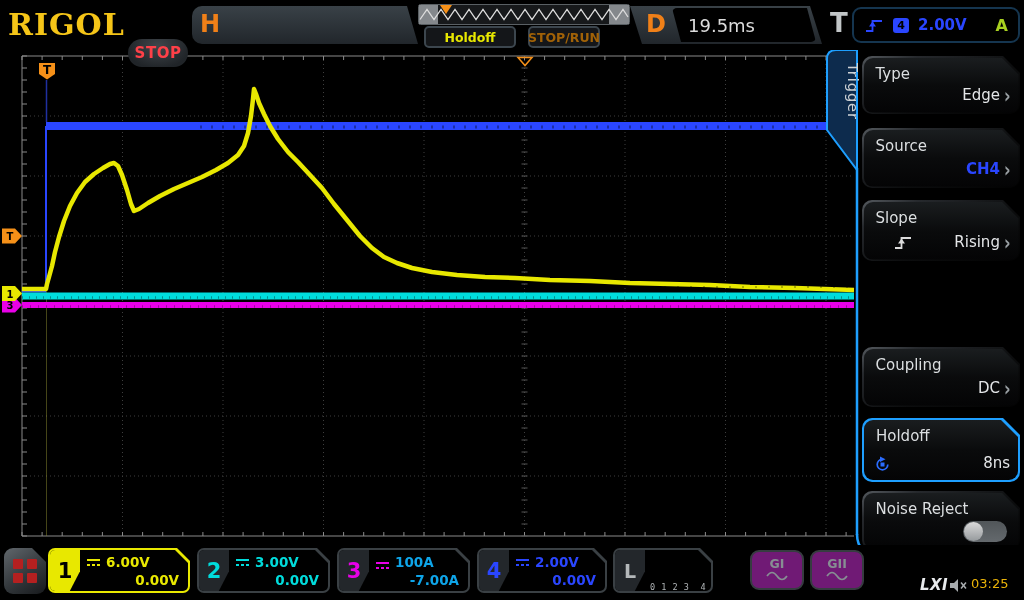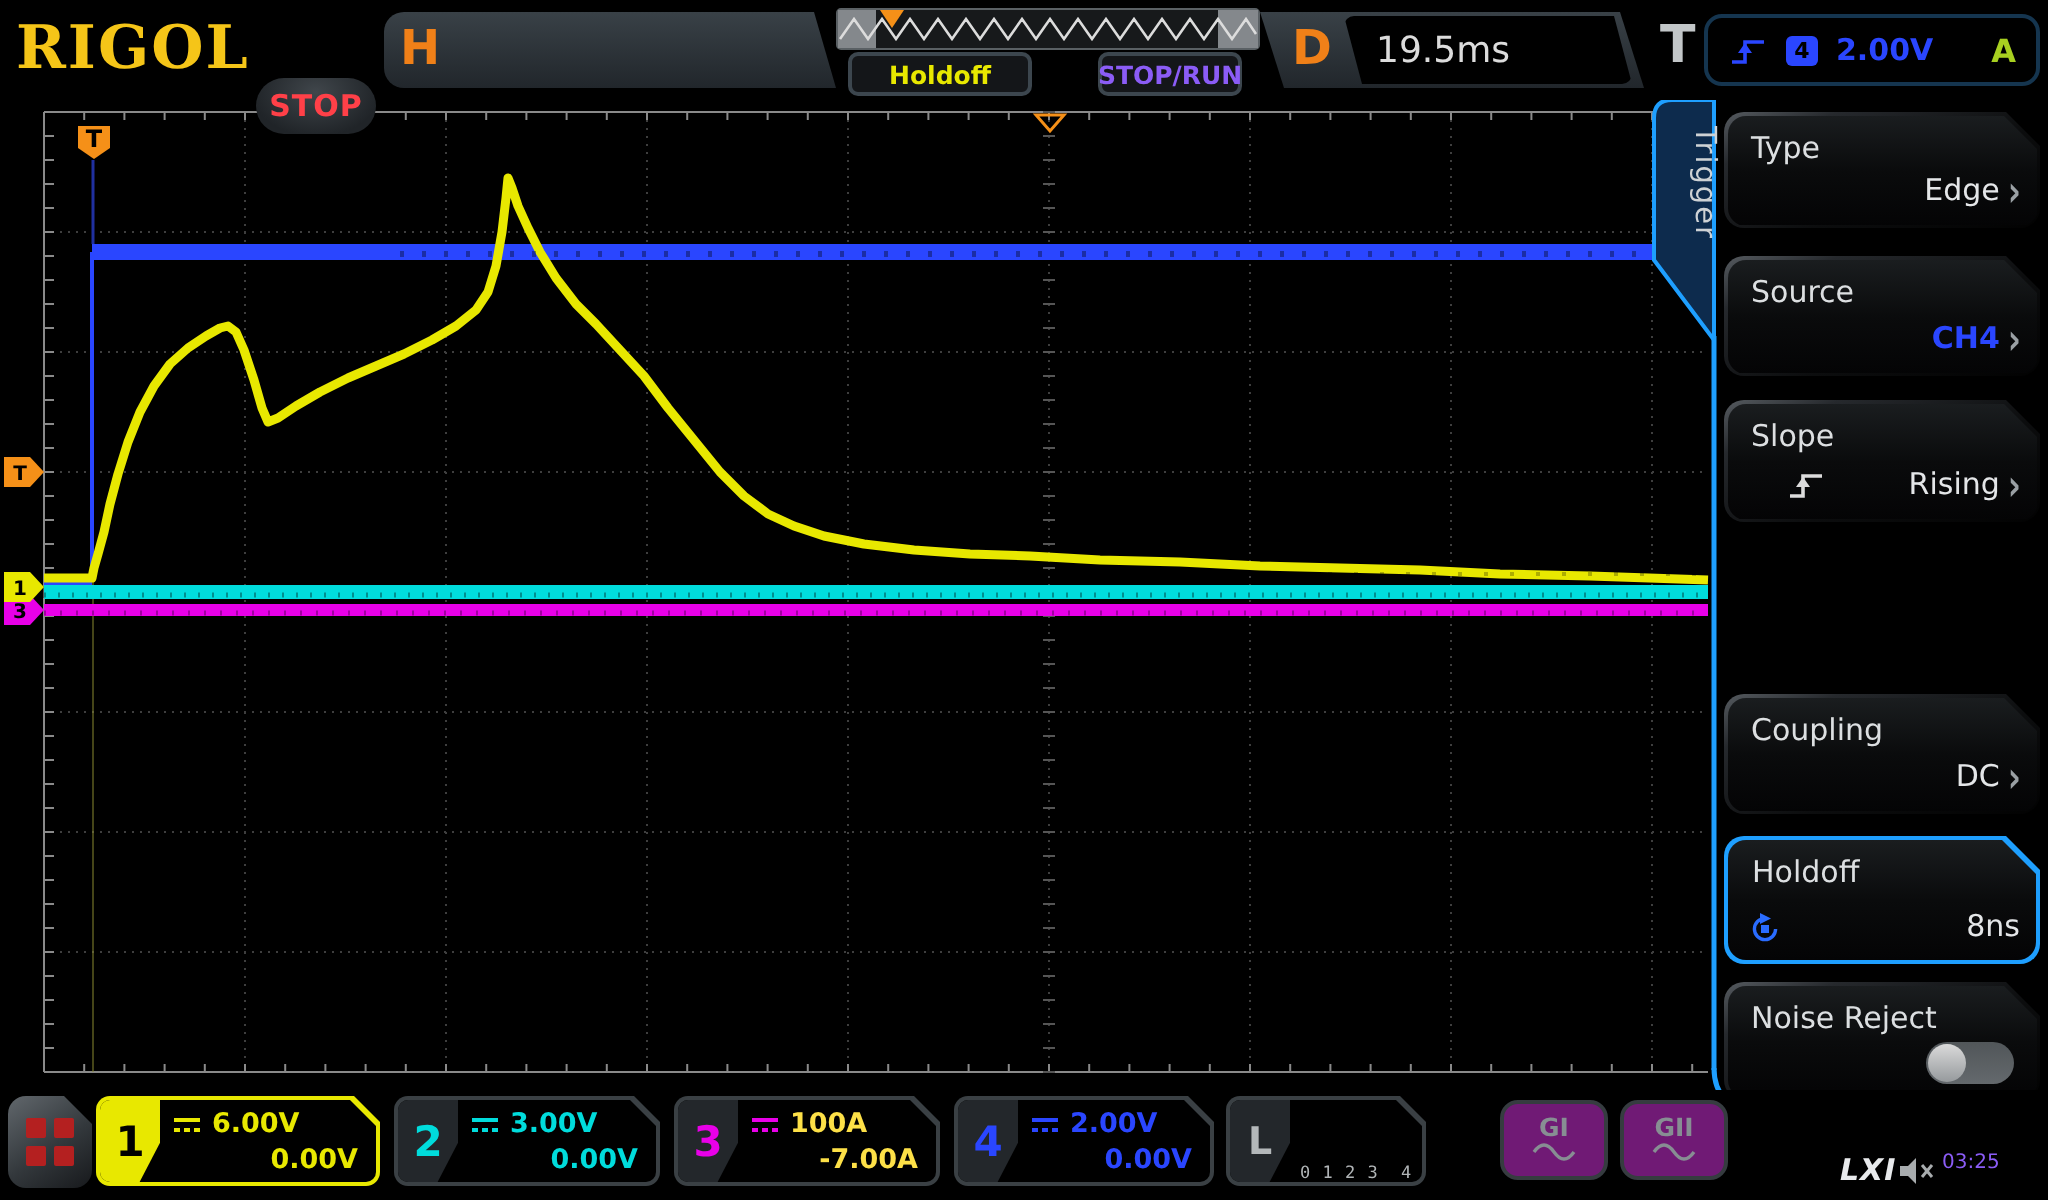--- a/index.html
+++ b/index.html
@@ -21,21 +21,21 @@
   .hd-inset{position:absolute;top:2px;height:34px;background:#000;border-radius:5px;
     clip-path:polygon(0 0,calc(100% - 9px) 0,100% 100%,9px 100%);display:flex;align-items:center;}
   #h-inset{left:36px;width:186px;}
   #d-inset{left:42px;width:144px;}
   .hd-value{margin-left:16px;font-size:18px;color:#dcdcdc;}
   #h-rates{position:absolute;right:16px;top:3px;text-align:right;color:#8f9496;font-size:11.5px;line-height:1.25;}
   #overview-bar{position:absolute;left:418px;top:4px;}
   .top-btn{position:absolute;top:26px;height:22px;background:#141619;border:2px solid #3c464e;border-radius:5px;
     display:flex;align-items:center;justify-content:center;font-weight:bold;font-size:12.5px;box-sizing:border-box;}
   #measure-btn{left:424px;width:92px;color:#e8e800;}
-  #stoprun-btn{left:528px;width:72px;color:#8b5cf6;margin-left:21px;}
+  #stoprun-btn{left:528px;width:72px;color:#a16207;}
   #t-letter{position:absolute;left:830px;top:8px;font-size:26px;font-weight:bold;color:#c2c6c8;}
   #t-box{position:absolute;left:852px;top:7px;width:168px;height:36px;box-sizing:border-box;background:#000;
     border:2px solid #15354f;border-radius:9px;display:flex;align-items:center;gap:9px;padding:0 10px;}
   #t-src-badge{width:16px;height:15px;background:#2a46ff;border-radius:3px;color:#000;font-weight:bold;
     font-size:11px;display:flex;align-items:center;justify-content:center;}
   #t-level{color:#2a46ff;font-weight:bold;font-size:15px;}
   #t-mode{margin-left:auto;color:#a8d020;font-weight:bold;font-size:16px;}
 
   
   .menu-item{position:absolute;left:862px;width:158px;border-radius:10px;padding:1.5px;box-sizing:border-box;
@@ -70,34 +70,34 @@
     font-weight:bold;font-size:21px;clip-path:polygon(0 0,100% 0,100% 52%,66% 100%,0 100%);}
   .ch-content{flex:1;position:relative;padding:4px 8px 3px 6px;}
   .ch-scale{display:flex;align-items:center;gap:5px;font-weight:bold;font-size:13.5px;}
   .ch-offset{position:absolute;right:9px;bottom:3px;font-size:13.5px;font-weight:bold;}
   #ch1-box{left:48px;width:142px;background:#e8e800;}
   #ch1-box .ch-tab{background:#e8e800;color:#000;}
   #ch1-box .ch-scale,#ch1-box .ch-offset{color:#e8e800;}
   #ch2-box{left:197px;width:133px;}
   #ch2-box .ch-tab{color:#00dcdc;} #ch2-box .ch-scale,#ch2-box .ch-offset{color:#00dcdc;}
   #ch3-box{left:337px;width:133px;}
-  #ch3-box .ch-tab{color:#e800e8;} #ch3-box .ch-scale,#ch3-box .ch-offset{color:#fde047;}
+  #ch3-box .ch-tab{color:#e800e8;} #ch3-box .ch-scale,#ch3-box .ch-offset{color:#0ea5e9;align-items:flex-end;}
   #ch4-box{left:477px;width:130px;}
   #ch4-box .ch-tab{color:#2a46ff;} #ch4-box .ch-scale,#ch4-box .ch-offset{color:#2a46ff;}
   #la-box{left:613px;width:100px;}
   #la-box .ch-tab{color:#b4b8ba;font-size:19px;}
   .la-rows{padding:5px 0 0 5px;font-family:"DejaVu Sans Mono","Liberation Mono",monospace;
     font-size:8.5px;color:#b0b4b6;line-height:1.55;letter-spacing:.5px;white-space:pre;}
   .gen-box{position:absolute;top:5px;width:54px;height:40px;border:2px solid #363c40;border-radius:9px;
     box-sizing:border-box;background:#701a75;display:flex;flex-direction:column;align-items:center;justify-content:center;
     color:#878e93;font-weight:bold;font-size:12.5px;line-height:1;}
   #gen1-box{left:750px;} #gen2-box{left:810px;}
   #lxi-label{position:absolute;left:920px;top:31px;font-style:italic;font-weight:bold;font-size:15px;color:#e8eaec;letter-spacing:.5px;}
   #speaker-icon{position:absolute;left:949px;top:33px;}
-  #clock{position:absolute;left:971px;top:31px;font-size:10px;color:#8b5cf6;}
+  #clock{position:absolute;left:971px;top:31px;font-size:13px;color:#eab308;}
 
   
   #wave-svg{position:absolute;left:0;top:0;z-index:1;}
   #chrome-svg{position:absolute;left:0;top:0;z-index:4;pointer-events:none;}
 </style>
 </head>
 <body>
 
 <div id="screen">
 

